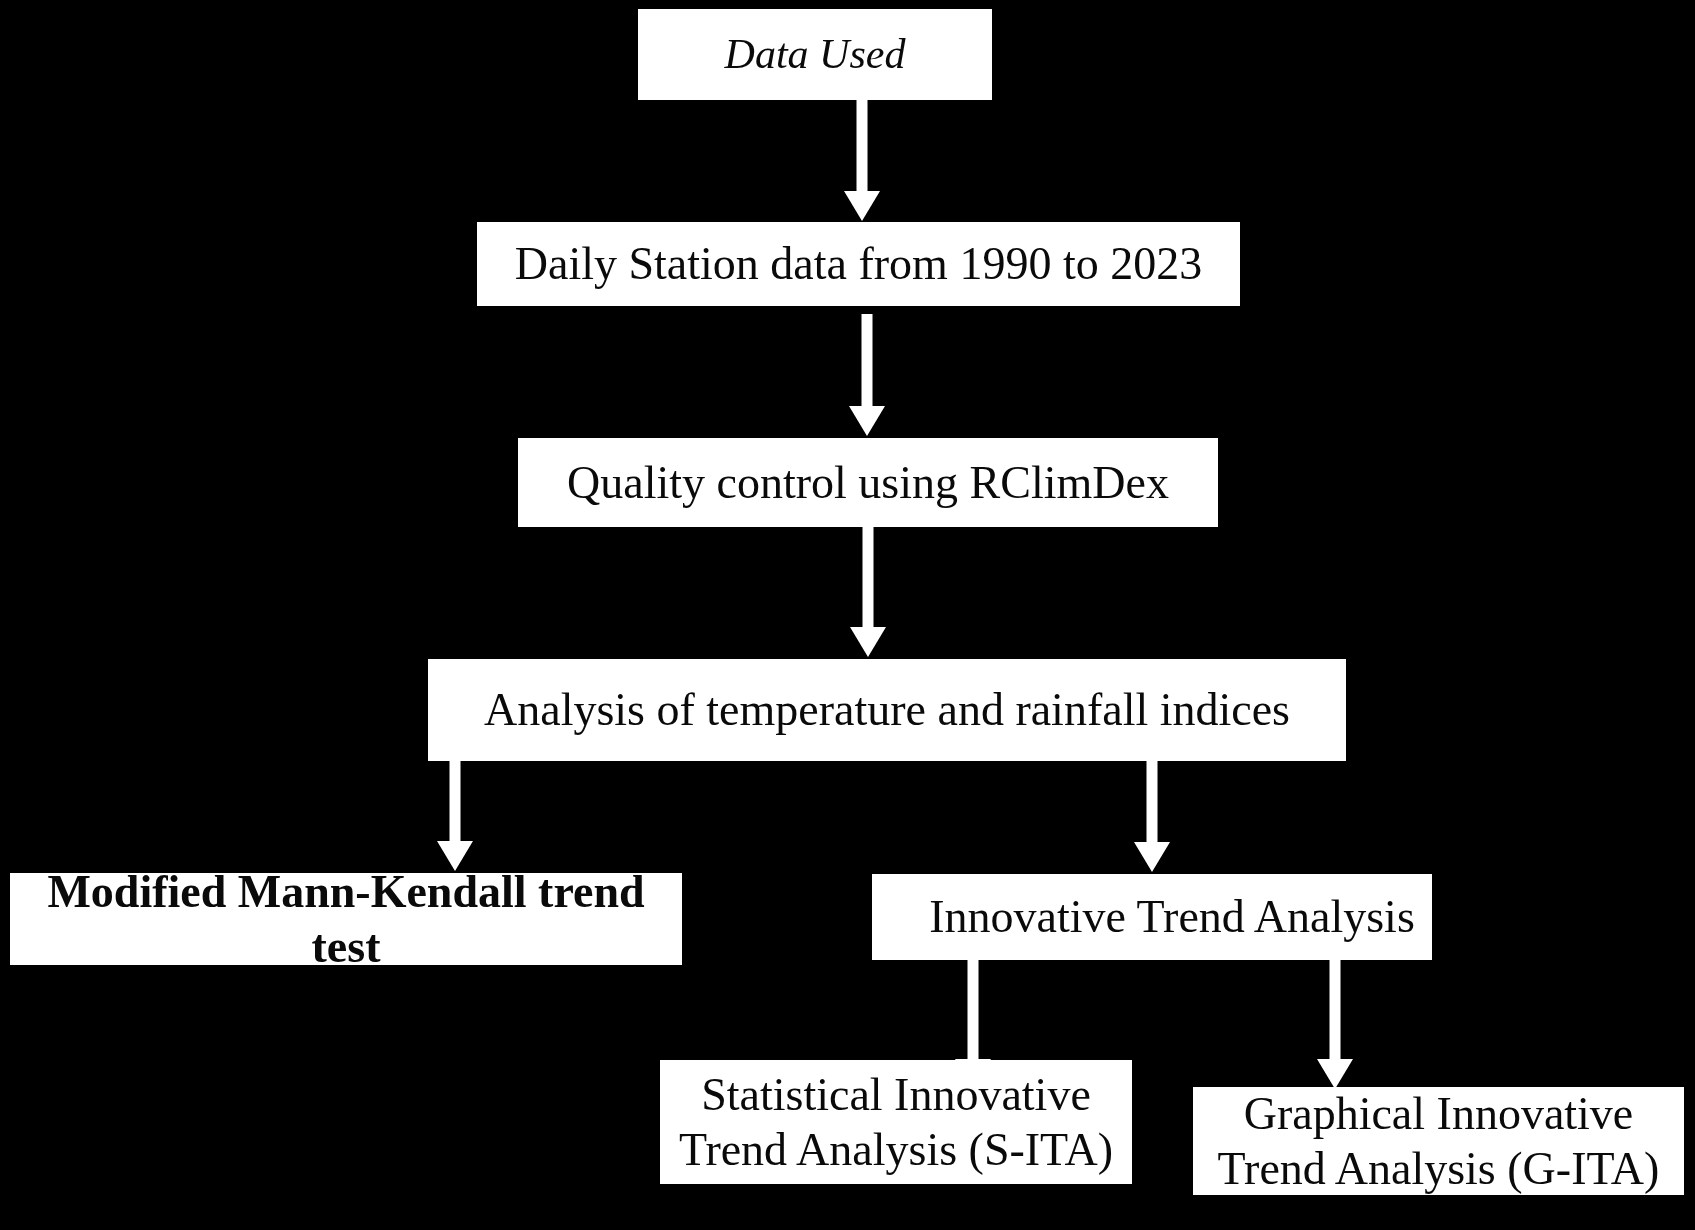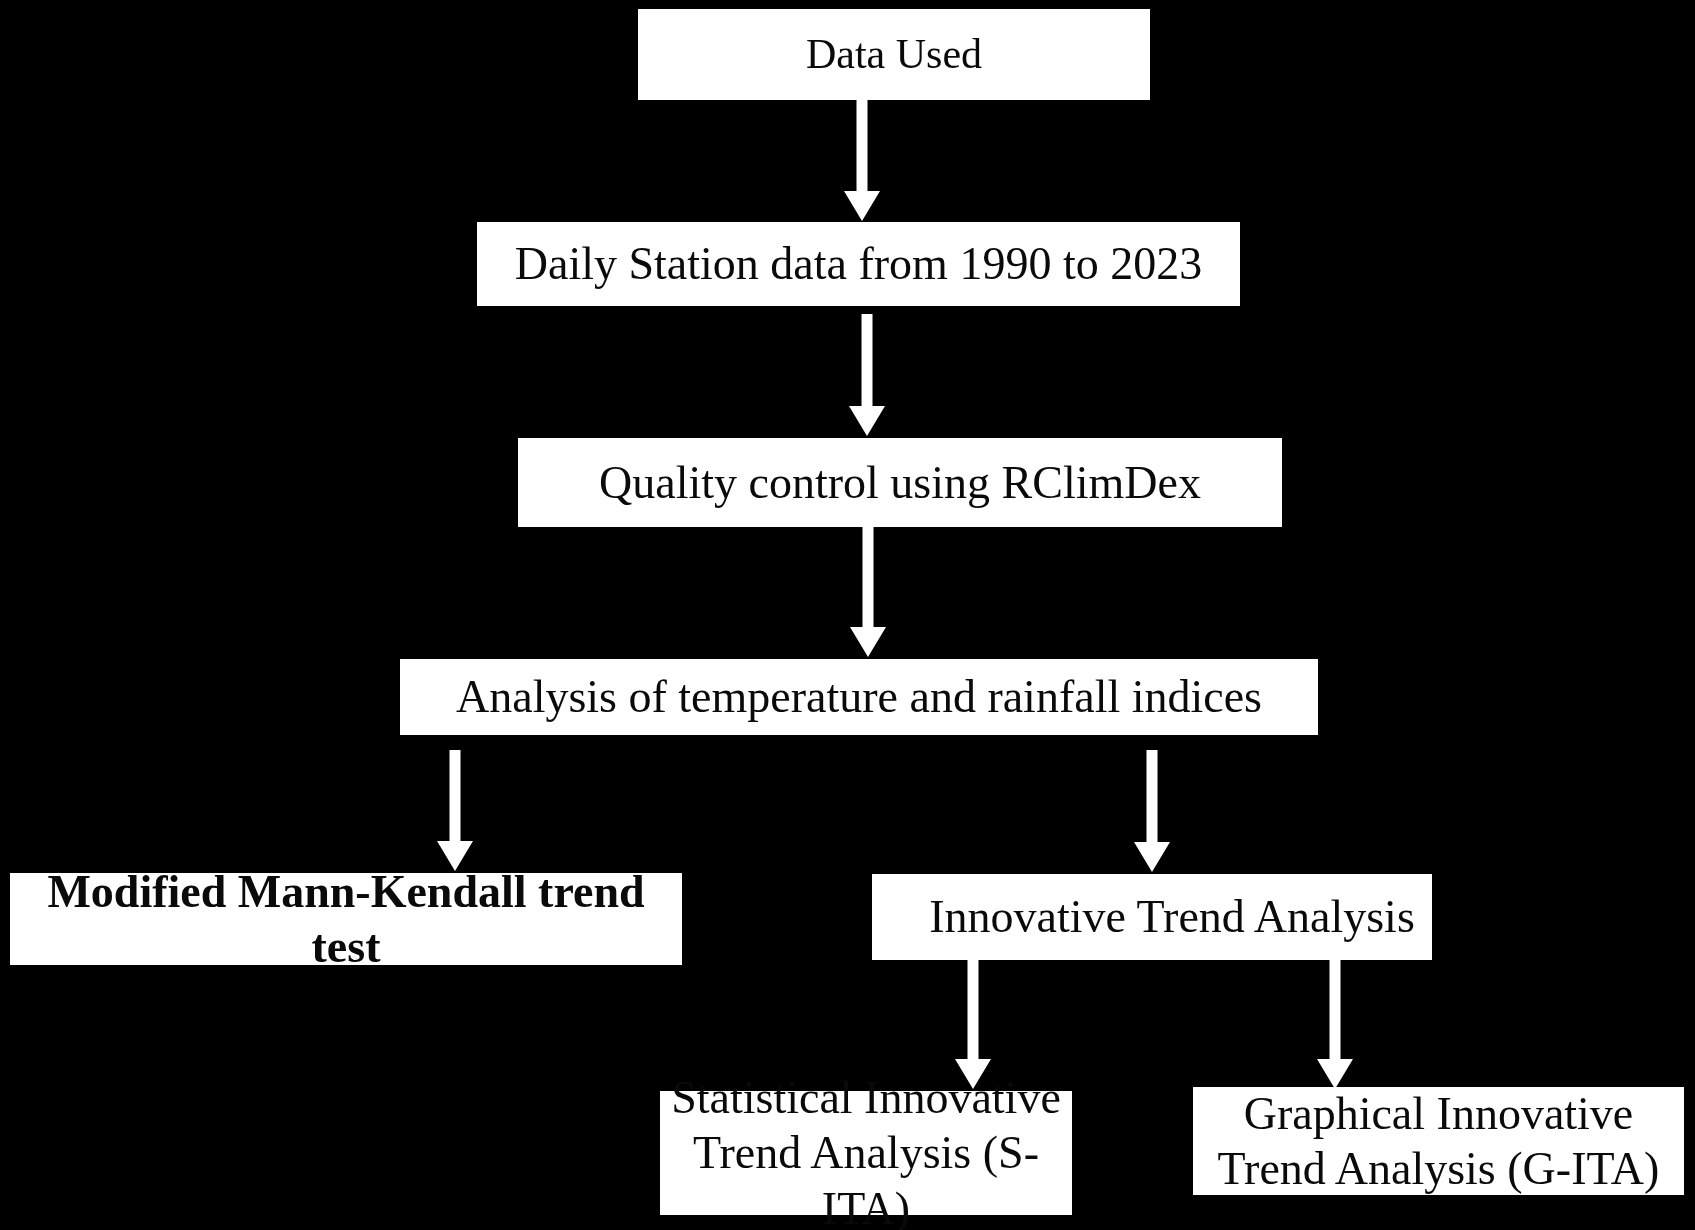--- a/index.html
+++ b/index.html
@@ -57,33 +57,33 @@
     border-left: 18px solid transparent;
     border-right: 18px solid transparent;
     border-top: 30px solid var(--arrow);
   }
 </style>
 </head>
 <body>
 
 <div class="canvas">
 
-  <div class="node" style="left:638px; top:9px; width:512px; height:91px; font-size:42px;">Data Used</div>
+  <div class="node" style="left:638px; top:9px; width:354px; height:91px; font-size:42px;font-style:italic;">Data Used</div>
 
   <div class="node" style="left:477px; top:222px; width:763px; height:84px;">Daily Station data from 1990 to 2023</div>
 
-  <div class="node" style="left:518px; top:438px; width:764px; height:89px;">Quality control using RClimDex</div>
+  <div class="node" style="left:518px; top:438px; width:700px; height:89px;">Quality control using RClimDex</div>
 
-  <div class="node" style="left:400px; top:659px; width:918px; height:76px;">Analysis of temperature and rainfall indices</div>
+  <div class="node" style="left:428px; top:659px; width:918px; height:102px;">Analysis of temperature and rainfall indices</div>
 
   <div class="node" style="left:10px; top:873px; width:672px; height:92px;font-weight:bold;">Modified Mann-Kendall trend test</div>
 
   <div class="node" style="left:872px; top:874px; width:560px; height:86px;padding-left:48px;">Innovative Trend Analysis</div>
 
-  <div class="node" style="left:660px; top:1091px; width:412px; height:124px;">Statistical Innovative
+  <div class="node" style="left:660px; top:1060px; width:472px; height:124px;">Statistical Innovative
 Trend Analysis (S-ITA)</div>
 
   <div class="node" style="left:1193px; top:1039px; width:491px; height:108px;margin-top:48px;">Graphical Innovative
 Trend Analysis (G-ITA)</div>
 
   <div class="arrow" style="left:844px; top:100px; height:121px;">
     <span class="shaft"></span>
     <span class="head"></span>
   </div>
 

